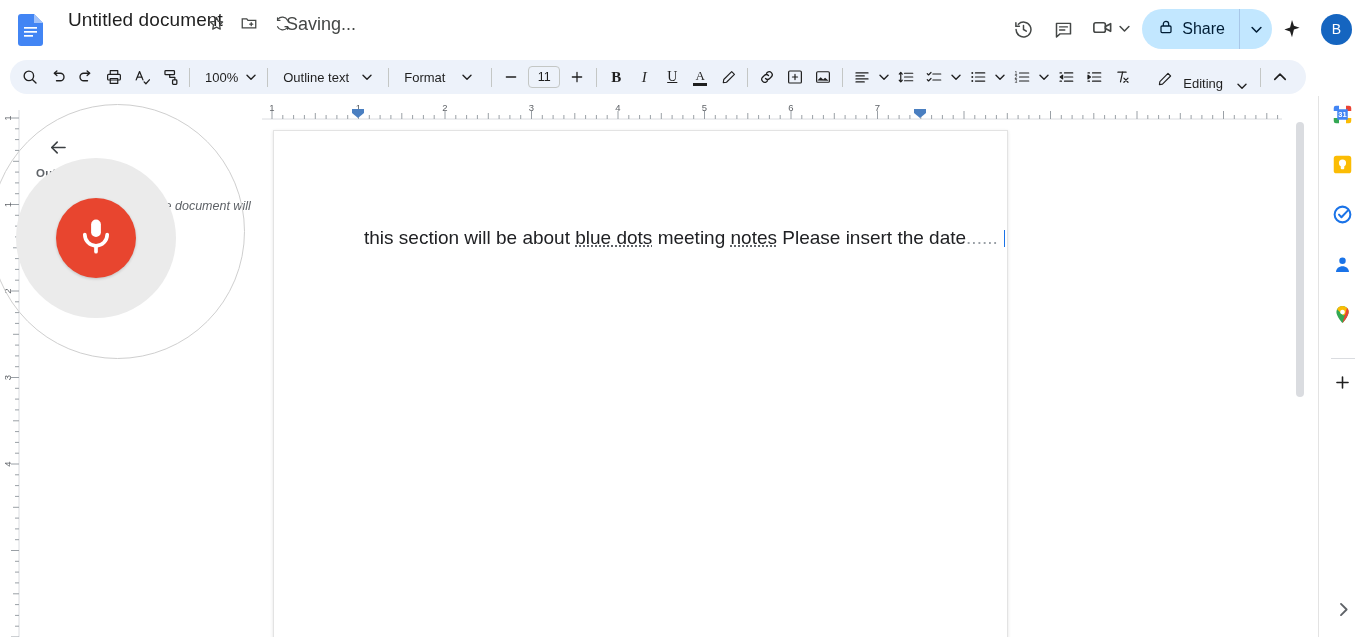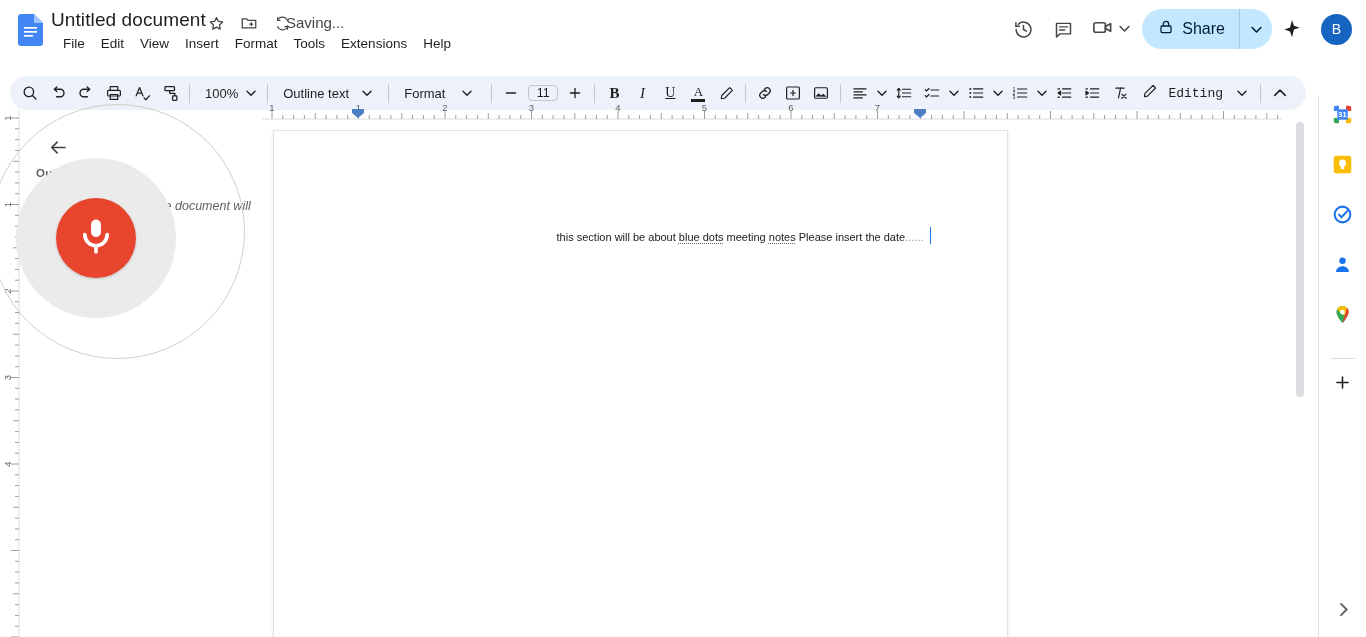--- a/index.html
+++ b/index.html
@@ -10,27 +10,27 @@
     background: #ffffff;
     color: #1f1f1f;
   }
   .app { position: relative; width: 1366px; height: 637px; background:#fff; }
 
   
   .topbar { position:absolute; left:0; top:0; width:1366px; height:58px; background:#fff; }
   .doclogo { position:absolute; left:16px; top:13px; width:30px; height:34px; }
   .doclogo svg { display:block; }
   .doctitle {
-    position:absolute; left:51px; top:8px;
+    position:absolute; left:68px; top:8px;
     font-size:19px; color:#1f1f1f; letter-spacing:0.1px;
     line-height:24px; white-space:nowrap;
   }
   .title-icons { position:absolute; left:206px; top:13px; display:flex; align-items:center; gap:13px; }
   .ti { width:20px; height:20px; display:flex; align-items:center; justify-content:center; cursor:pointer; }
-  .saving { position:absolute; left:286px; top:14px; font-size:15px; color:#444746; white-space:nowrap;}
+  .saving { position:absolute; left:286px; top:14px; font-size:18px; color:#444746; white-space:nowrap;}
 
   .menubar { position:absolute; left:55px; top:32px; display:flex; gap:0px; }
   .menu-item {
     font-size:13.5px; color:#1f1f1f; padding:3px 8px; border-radius:4px;
     cursor:pointer; white-space:nowrap; line-height:17px;
   }
 
   .topright { position:absolute; right:10px; top:9px; display:flex; align-items:center; gap:0px; }
   .tr-btn {
     width:40px; height:40px; border-radius:50%;
@@ -49,59 +49,59 @@
   .share-caret { width:32px; height:40px; display:flex; align-items:center; justify-content:center; cursor:pointer; }
   .avatar {
     width:31px; height:31px; border-radius:50%; background:#1565c0;
     color:#fff; font-size:14px; font-weight:500;
     display:flex; align-items:center; justify-content:center; cursor:pointer;
     margin-left:9px; margin-right:4px;
   }
 
   
   .toolbar {
-    position:absolute; left:10px; top:76px; width:1296px; height:34px;
+    position:absolute; left:10px; top:60px; width:1296px; height:34px;
     background:#edf2fa; border-radius:20px;
     display:flex; align-items:center; padding:0 6px;
   }
   .tb {
     height:28px; min-width:28px; border-radius:4px;
     display:flex; align-items:center; justify-content:center;
     cursor:pointer; color:#1f1f1f; flex:none;
   }
   .tb-sep { width:1px; height:19px; background:#c4c7c5; margin:0 5px; flex:none; }
   .tb-text { font-size:13px; color:#1f1f1f; padding:0 4px; white-space:nowrap; }
   .tb-caret { width:18px; display:flex; align-items:center; justify-content:center; }
   .combo { display:flex; align-items:center; height:28px; border-radius:4px; cursor:pointer; padding:0 2px 0 6px; flex:none;}
   .fontsize-box {
-    width:32px; height:16px; border:1px solid #c4c7c5; border-radius:4px;
+    width:32px; height:22px; border:1px solid #c4c7c5; border-radius:4px;
     display:flex; align-items:center; justify-content:center;
     font-size:12.5px; color:#1f1f1f; background:#edf2fa; margin:4px 3px;
   }
-  .editing-pill { display:flex; align-items:center; height:28px; border-radius:14px; padding:0 4px 0 8px; cursor:pointer; gap:6px; flex:none;font-family:Liberation Mono, monospace;}
+  .editing-pill { display:flex; align-items:flex-end; height:28px; border-radius:14px; padding:0 4px 0 8px; cursor:pointer; gap:6px; flex:none;}
 
   
   .hruler {
     position:absolute; left:262px; top:100px; width:1020px; height:20px;
   }
   .vruler { position:absolute; left:0px; top:110px; width:20px; height:527px; }
 
   
   .canvas-area {
     position:absolute; left:20px; top:120px; width:1296px; height:517px;
     background:#fff; overflow:hidden;
   }
   .page {
     position:absolute; left:253px; top:10px; width:735px; height:950px;
     background:#fff; border:1px solid #e3e3e3;
     box-shadow:0 1px 3px rgba(60,64,67,0.15);
   }
   .doc-text {
-    position:absolute; left:77px; top:96px; width:580px;
-    font-size:11px; color:#202124; line-height:21px;
+    position:absolute; left:90px; top:96px; width:580px;
+    font-size:19px; color:#202124; line-height:21px;
     white-space:nowrap;
     text-align:right;
   }
   .sp-underline {
     text-decoration: underline;
     text-decoration-style: dotted;
     text-decoration-color:#5f6368;
     text-underline-offset:2px;
   }
   .dots-faint { color:#9aa0a6; }
@@ -201,30 +201,20 @@
           <path d="M19 7.5A8 8 0 0 0 5.5 6"></path>
             <path d="M5 4v3.5h3.5"></path>
           <path d="M5 16.5A8 8 0 0 0 18.5 18"></path>
             <path d="M19 20v-3.5h-3.5"></path>
         </svg>
       </div>
     </div>
 
     <div class="saving">Saving...</div>
 
-    <div class="menubar">
-      <div class="menu-item">File</div>
-      <div class="menu-item">Edit</div>
-      <div class="menu-item">View</div>
-      <div class="menu-item">Insert</div>
-      <div class="menu-item">Format</div>
-      <div class="menu-item">Tools</div>
-      <div class="menu-item">Extensions</div>
-      <div class="menu-item">Help</div>
-    </div>
 
     <div class="topright">
       <div class="tr-btn">
         <svg width="21" height="21" viewBox="0 0 24 24" fill="none" stroke="#444746" stroke-width="1.7" stroke-linecap="round">
           <path d="M3.5 12a8.5 8.5 0 1 0 2.6-6.1"></path>
             <path d="M3.3 4.3v4h4"></path>
           <path d="M12 7.5V12l3.2 1.9"></path>
         </svg>
       </div>
       <div class="tr-btn">

